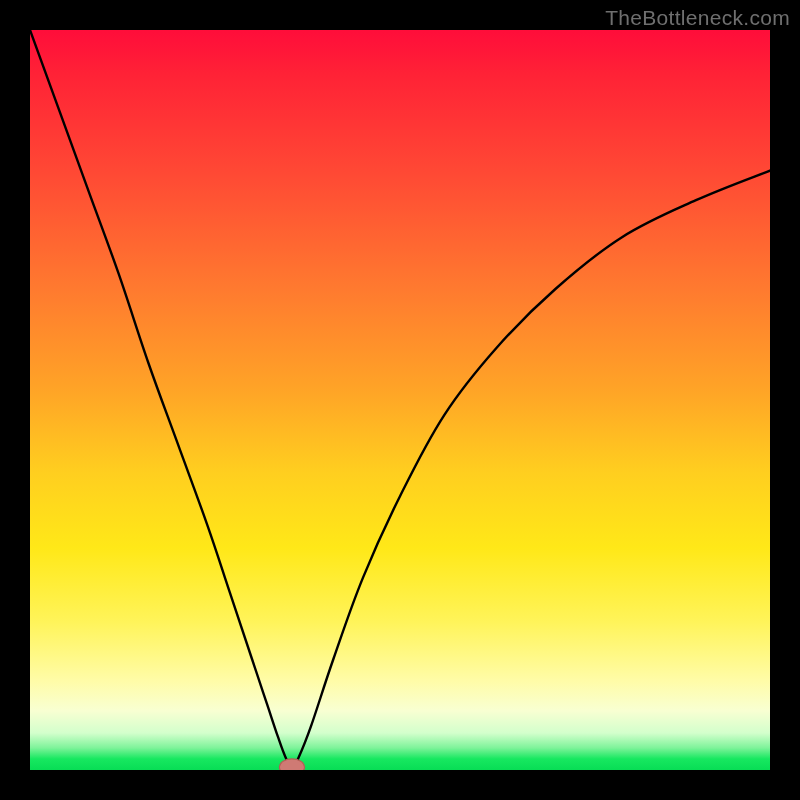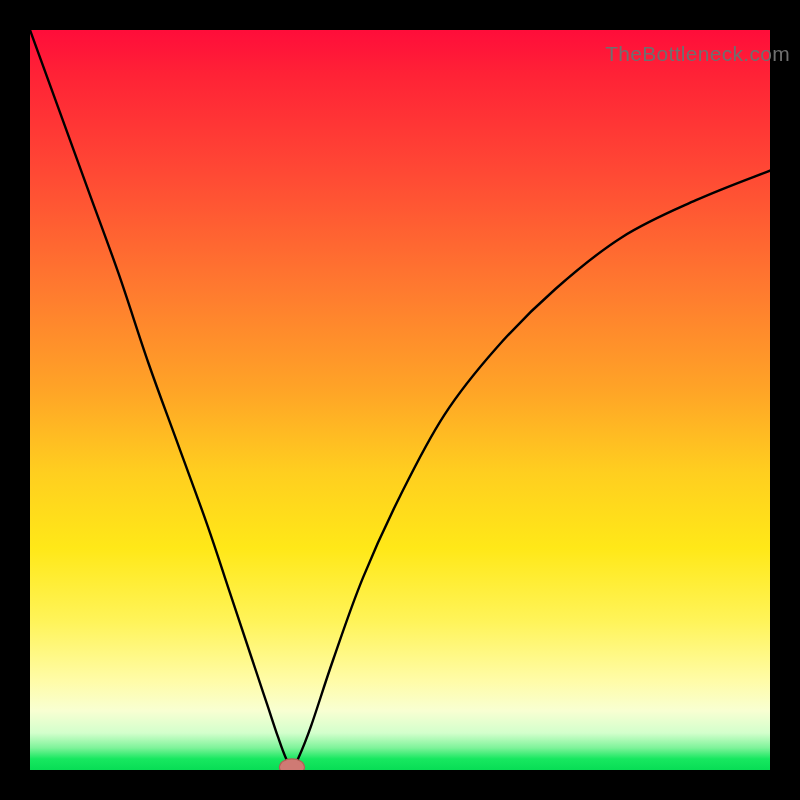--- a/index.html
+++ b/index.html
@@ -58,21 +58,20 @@
   }
   .watermark {
     position: absolute;
     top: 6px;
     right: 10px;
     color: #6f6f6f;
     font-size: 21px;
     letter-spacing: 0.3px;
     font-weight: 500;
     user-select: none;
-    margin-top: 36px;
   }
 </style>
 </head>
 <body>
 
 <div class="frame">
   <div class="plot-area">
     <div class="gradient-bg"></div>
     <svg class="curve-svg" viewBox="0 0 740 740" preserveAspectRatio="none">
       <path id="curve-path" fill="none" stroke-width="2.4" stroke-linejoin="round" stroke-linecap="round" d="M 0 0 C 5.328 14.651999999999996, 18.944000000000003 52.09599999999999, 29.6 81.39999999999998 C 40.256 110.70399999999997, 48.544000000000004 133.49599999999995, 59.2 162.79999999999995 C 69.856 192.10399999999996, 78.14399999999999 213.564, 88.8 244.2 C 99.456 274.836, 107.744 302.3639999999999, 118.4 332.99999999999994 C 129.056 363.63599999999997, 137.344 385.096, 148 414.4 C 158.656 443.70399999999995, 168.27599999999998 469.15999999999997, 177.6 495.79999999999995 C 186.924 522.4399999999999, 191.80800000000002 538.424, 199.8 562.4 C 207.792 586.376, 215.34 609.02, 222 629 C 228.66 648.98, 232.138 659.414, 236.8 673.4 C 241.46200000000002 687.386, 244.57000000000002 697.1096, 247.9 706.7 C 251.23 716.2904000000001, 252.76919999999998 721.0856, 255.29999999999998 726.68 C 257.83079999999995 732.2743999999999, 259.56239999999997 737.6468, 261.96 737.78 C 264.3576 737.9132, 265.1568 735.0124, 268.62 727.42 C 272.08320000000003 719.8276, 274.9396 713.3156, 281.2 695.6 C 287.4604 677.8844, 294.07599999999996 655.64, 303.4 629 C 312.724 602.36, 321.012 576.904, 333 547.6 C 344.988 518.296, 355.348 495.504, 370 466.2 C 384.652 436.89599999999996, 397.08400000000006 411.44, 414.40000000000003 384.8 C 431.716 358.16, 446.22 340.84400000000005, 466.2 318.20000000000005 C 486.17999999999995 295.55600000000004, 502.756 278.98, 525.4 259 C 548.044 239.02, 566.692 223.18400000000005, 592 207.20000000000005 C 617.308 191.21600000000004, 639.36 182.18799999999996, 666 170.19999999999993 C 692.64 158.2119999999999, 726.68 145.9279999999999, 740 140.5999999999999" stroke="#000000"></path>

